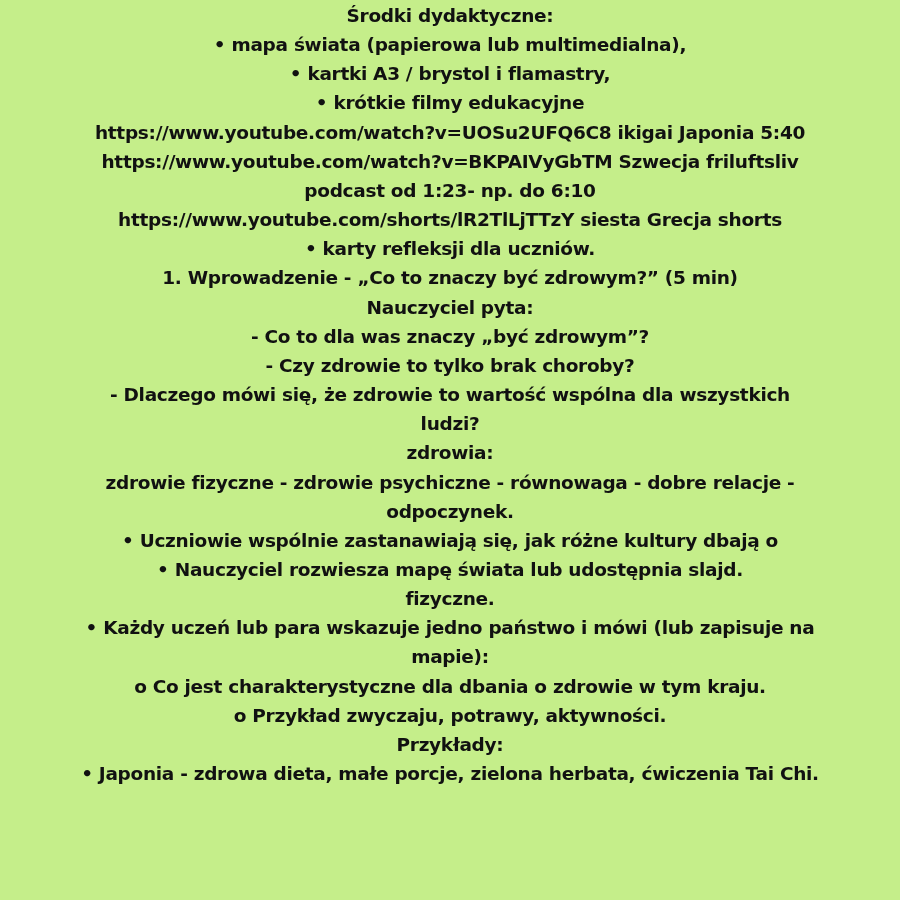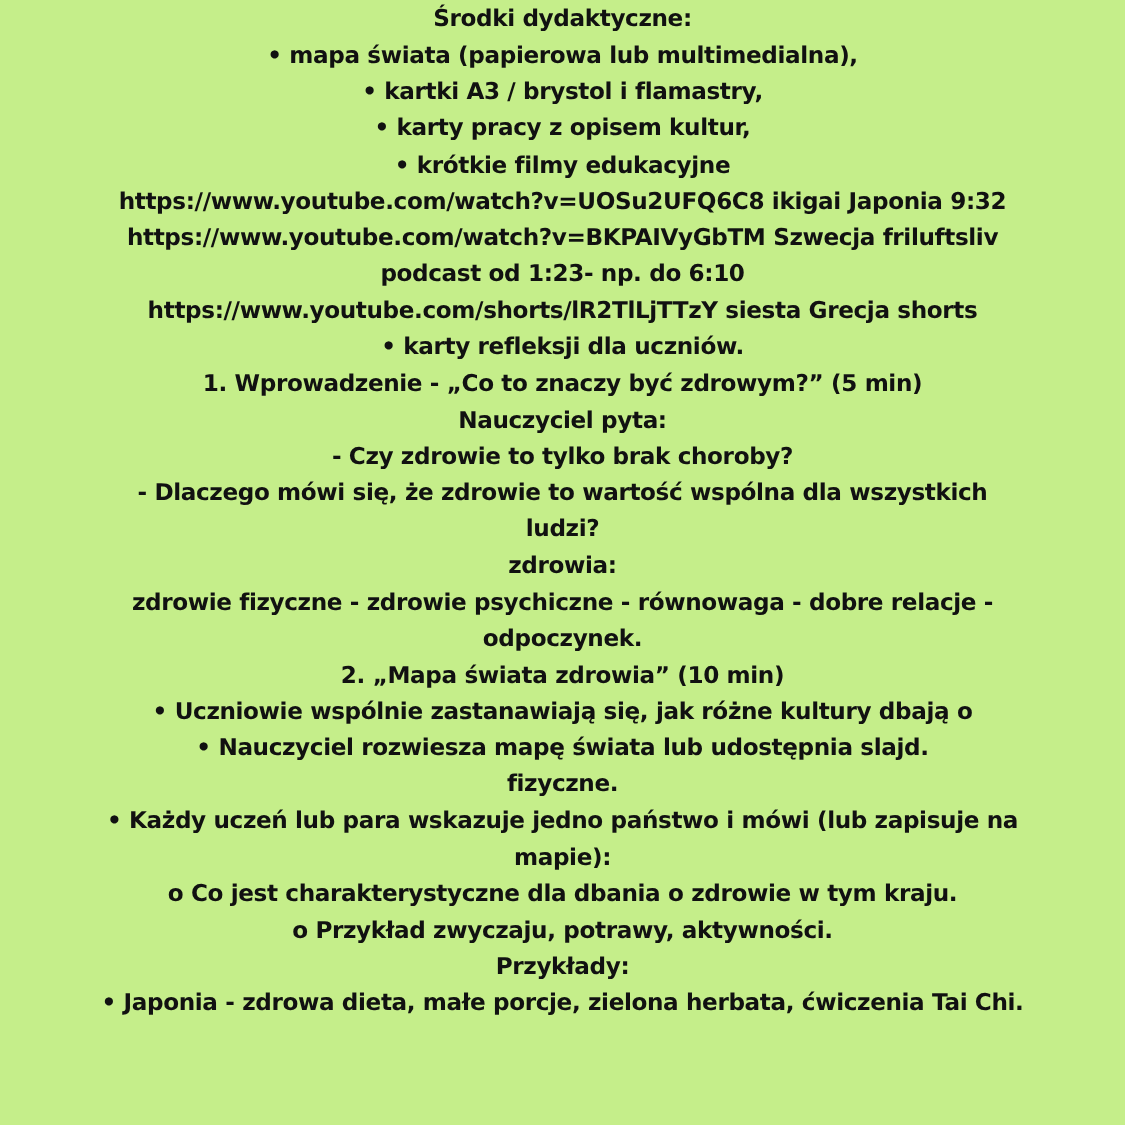--- a/index.html
+++ b/index.html
@@ -38,36 +38,35 @@
     }
   </style>
 </head>
 <body>
 
 <div class="page">
   <div class="content">
     <span class="line">Środki dydaktyczne:</span>
     <span class="line">• mapa świata (papierowa lub multimedialna),</span>
     <span class="line">• kartki A3 / brystol i flamastry,</span>
-    <span class="line">• karty pracy z opisem kultur,</span>
     <span class="line">• krótkie filmy edukacyjne</span>
-    <span class="line">https://www.youtube.com/watch?v=UOSu2UFQ6C8 ikigai Japonia 9:32</span>
+    <span class="line">https://www.youtube.com/watch?v=UOSu2UFQ6C8 ikigai Japonia 5:40</span>
     <span class="line">https://www.youtube.com/watch?v=BKPAIVyGbTM Szwecja friluftsliv</span>
     <span class="line">podcast od 1:23- np. do 6:10</span>
     <span class="line">https://www.youtube.com/shorts/lR2TlLjTTzY siesta Grecja shorts</span>
     <span class="line">• karty refleksji dla uczniów.</span>
     <span class="line">1. Wprowadzenie - „Co to znaczy być zdrowym?” (5 min)</span>
     <span class="line">Nauczyciel pyta:</span>
+    <span class="line">- Co to dla was znaczy „być zdrowym”?</span>
     <span class="line">- Czy zdrowie to tylko brak choroby?</span>
     <span class="line">- Dlaczego mówi się, że zdrowie to wartość wspólna dla wszystkich</span>
     <span class="line">ludzi?</span>
     <span class="line">zdrowia:</span>
     <span class="line">zdrowie fizyczne - zdrowie psychiczne - równowaga - dobre relacje -</span>
     <span class="line">odpoczynek.</span>
-    <span class="line">2. „Mapa świata zdrowia” (10 min)</span>
     <span class="line">• Uczniowie wspólnie zastanawiają się, jak różne kultury dbają o</span>
     <span class="line">• Nauczyciel rozwiesza mapę świata lub udostępnia slajd.</span>
     <span class="line">fizyczne.</span>
     <span class="line">• Każdy uczeń lub para wskazuje jedno państwo i mówi (lub zapisuje na</span>
     <span class="line">mapie):</span>
     <span class="line">o Co jest charakterystyczne dla dbania o zdrowie w tym kraju.</span>
     <span class="line">o Przykład zwyczaju, potrawy, aktywności.</span>
     <span class="line">Przykłady:</span>
     <span class="line">• Japonia - zdrowa dieta, małe porcje, zielona herbata, ćwiczenia Tai Chi.</span>
   </div>

